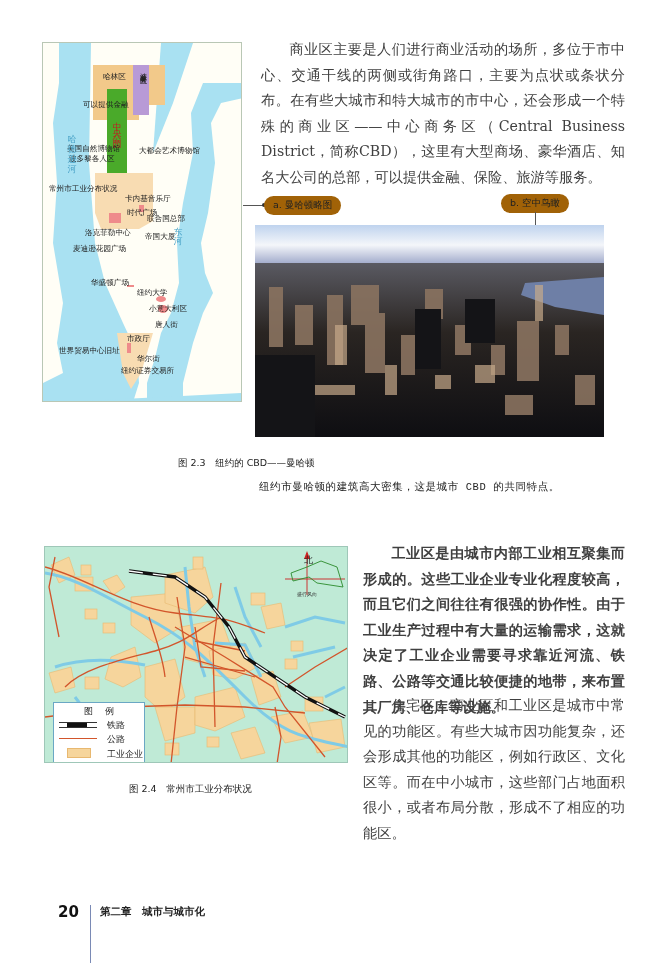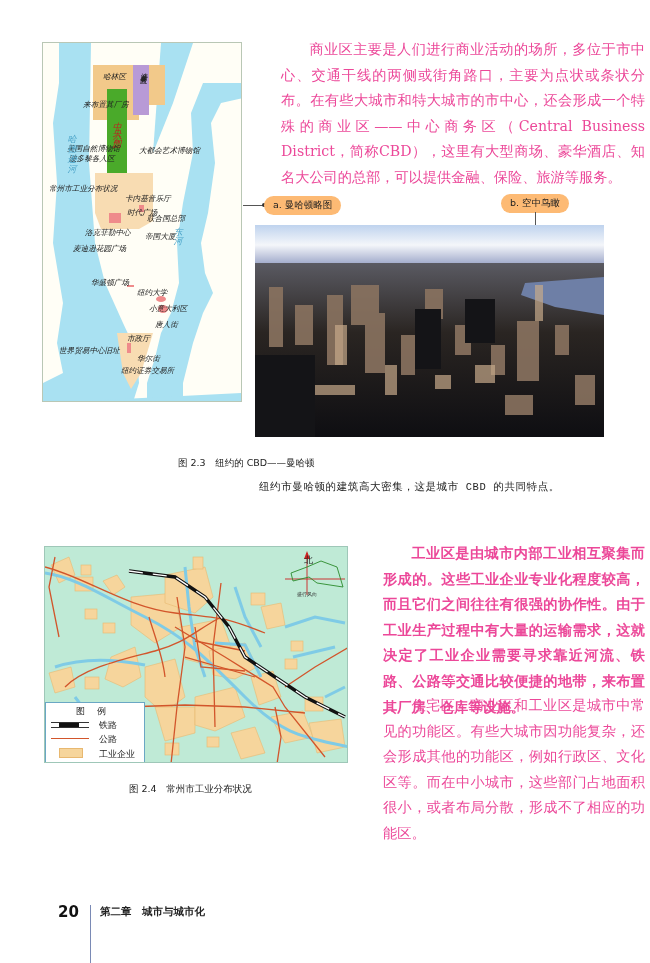--- a/index.html
+++ b/index.html
@@ -1,52 +1,52 @@
 <!DOCTYPE html>
 <html><head>
 <meta charset="utf-8">
 <style>
   * { box-sizing: border-box; margin: 0; padding: 0; }
   html, body { width: 650px; height: 963px; background: #ffffff; overflow: hidden; }
   body { position: relative; font-family: "DejaVu Serif", "Liberation Serif", serif; color: #1e1e1e; }
 
-  .para { position: absolute; font-size: 14.2px; line-height: 25.6px; color: #ec4899; text-align: justify; text-align-last: left; margin-left: 20px; }
+  .para { position: absolute; font-size: 14.2px; line-height: 25.6px; color: #404040; text-align: justify; text-align-last: left; }
   .para p { text-indent: 2em; }
 
   #para-commercial { left: 261px; top: 37px; width: 364px; }
   #para-industrial { left: 363px; top: 541px; width: 262px; font-weight: bold; }
   #para-functional { left: 363px; top: 693px; width: 262px; }
 
   
-  #map-manhattan { position: absolute; left: 42px; top: 42px; width: 200px; height: 360px; border: 1px solid #b9c7b5; background: #fffef6; overflow: hidden; font-style: italic; }
+  #map-manhattan { position: absolute; left: 42px; top: 42px; width: 200px; height: 360px; border: 1px solid #b9c7b5; background: #fffef6; overflow: hidden; }
   #map-manhattan svg { position: absolute; left: 0; top: 0; }
   .mlabel { position: absolute; font-family: "DejaVu Sans", sans-serif; font-size: 7.6px; color: #222; white-space: nowrap; line-height: 1; }
   .mlabel.water { color: #4aa3c8; font-size: 9px; }
   .mlabel.vert { writing-mode: vertical-rl; letter-spacing: 1px; }
   .mlabel.vert-park { writing-mode: vertical-rl; color: #b22; font-size: 9px; letter-spacing: 6px; }
 
-  .fig-tag { position: absolute; font-family: "DejaVu Sans", sans-serif; font-size: 9.5px; color: #222; background: #fdba74; border-radius: 10px; padding: 3px 9px; white-space: nowrap; }
+  .fig-tag { position: absolute; font-family: "DejaVu Sans", sans-serif; font-size: 9.5px; color: #222; background: #a16207; border-radius: 10px; padding: 3px 9px; white-space: nowrap; }
   #tag-a { left: 264px; top: 196px; }
   #tag-b { left: 501px; top: 194px; }
   #tag-a-line { position: absolute; left: 243px; top: 205px; width: 22px; height: 1px; background: #555; }
   #tag-a-dot { position: absolute; left: 262px; top: 203px; width: 4px; height: 4px; border-radius: 50%; background: #333; }
   #tag-b-line { position: absolute; left: 535px; top: 212px; width: 1px; height: 14px; background: #555; }
 
   
   #photo-aerial { position: absolute; left: 255px; top: 225px; width: 349px; height: 212px; overflow: hidden; background: #1a1b20; }
 
   .caption { position: absolute; font-family: "DejaVu Sans", sans-serif; font-size: 9.5px; color: #222; white-space: nowrap; }
   #cap-23 { left: 178px; top: 457px; }
   #cap-23-sub { left: 259px; top: 480px; font-family: Liberation Mono, monospace; font-size: 10.5px; letter-spacing: 0.6px; }
   #cap-24 { left: 129px; top: 783px; text-align: right; }
 
   
   #map-changzhou { position: absolute; left: 44px; top: 546px; width: 304px; height: 217px; background: #bfead6; border: 1px solid #9fc7b8; overflow: hidden; }
   #map-changzhou svg { position: absolute; left: 0; top: 0; }
-  #legend { position: absolute; left: 0; top: 155px; width: 100px; height: 62px; background: #fff; border: 1px solid #6aa7c4; }
+  #legend { position: absolute; left: 8px; top: 155px; width: 92px; height: 62px; background: #fff; border: 1px solid #6aa7c4; }
   .leg-title { position: absolute; left: 30px; top: 2px; font-family: "DejaVu Serif", serif; font-size: 9px; letter-spacing: 12px; }
   .leg-row { position: absolute; left: 5px; width: 92px; height: 12px; }
   .leg-sym { position: absolute; left: 0; top: 3px; width: 38px; height: 6px; }
   .leg-label { position: absolute; left: 48px; top: 0; font-family: "DejaVu Serif", serif; font-size: 9px; white-space: nowrap; }
   #compass-label { position: absolute; left: 259px; top: 7px; font-family: "DejaVu Sans", sans-serif; font-size: 9px; color: #222; }
   #wind-label { position: absolute; left: 252px; top: 44px; font-family: "DejaVu Sans", sans-serif; font-size: 5px; color: #333; }
 
   
   #page-number { position: absolute; left: 58px; top: 903px; font-family: "DejaVu Sans", sans-serif; font-weight: bold; font-size: 15px; color: #111; }
   #footer-rule { position: absolute; left: 90px; top: 905px; width: 1px; height: 58px; background: #7a8ab5; }
@@ -84,21 +84,21 @@
     <rect x="84" y="242" width="7" height="2" fill="#ef8b8b"></rect>
     <ellipse cx="70" cy="382" rx="5" ry="3" fill="#ef8b8b"></ellipse>
 
     <rect x="148" y="370" width="52" height="24" fill="#ffffff" stroke="#9fc7b8" stroke-width="0.6"></rect>
     <line x1="152" y1="386" x2="190" y2="386" stroke="#333" stroke-width="0.7"></line>
     <line x1="152" y1="384" x2="152" y2="388" stroke="#333" stroke-width="0.7"></line>
     <line x1="190" y1="384" x2="190" y2="388" stroke="#333" stroke-width="0.7"></line>
   </svg>
   <span class="mlabel" style="left:60px;top:30px;">哈林区</span>
   <span class="mlabel vert" style="left:96px;top:24px;font-size:7px;">波多黎各人区</span>
-  <span class="mlabel" style="left:40px;top:58px;">来布置其厂房</span>
+  <span class="mlabel" style="left:40px;top:58px;">可以提供金融</span>
   <span class="mlabel vert-park" style="left:69px;top:72px;">中央公园</span>
   <span class="mlabel" style="left:24px;top:102px;">美国自然博物馆</span>
   <span class="mlabel" style="left:26px;top:112px;">波多黎各人区</span>
   <span class="mlabel" style="left:96px;top:104px;">大都会艺术博物馆</span>
   <span class="mlabel" style="left:6px;top:142px;">常州市工业分布状况</span>
   <span class="mlabel" style="left:82px;top:152px;">卡内基音乐厅</span>
   <span class="mlabel" style="left:56px;top:166px;padding-left:28px;">时代广场</span>
   <span class="mlabel" style="left:42px;top:186px;">洛克菲勒中心</span>
   <span class="mlabel" style="left:104px;top:172px;">联合国总部</span>
   <span class="mlabel" style="left:102px;top:190px;">帝国大厦</span>

